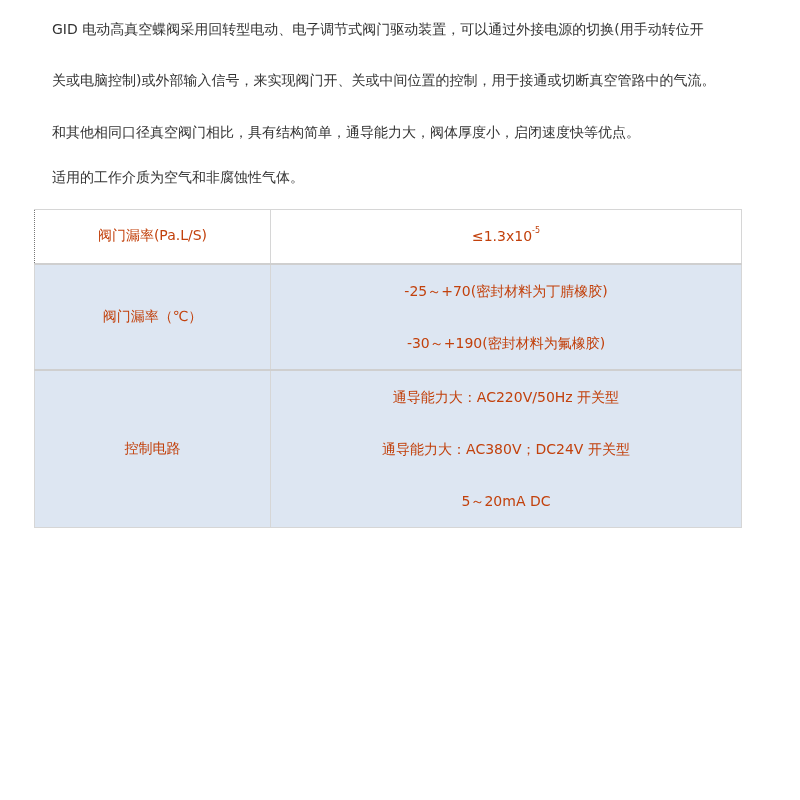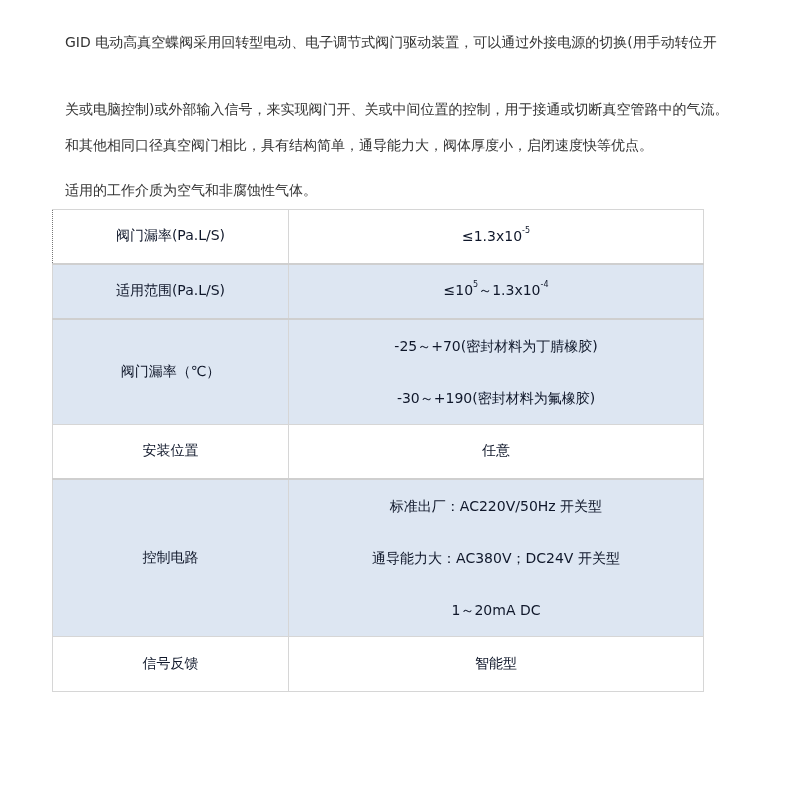--- a/index.html
+++ b/index.html
@@ -15,41 +15,41 @@
       color: #333333;
       overflow: hidden;
     }
     .intro {
       position: absolute;
       left: 49px;
       top: 0;
       width: 720px;
     }
     .intro p {
-      margin: 16px;
+      margin: 3px;
       font-size: 14px;
       line-height: 52px;
       height: 52px;
       white-space: nowrap;
       color: #333333;
     }
     .intro p.l1 { position: absolute; top: 0; }
-    .intro p.l2 { position: absolute; top: 67px; }
+    .intro p.l2 { position: absolute; top: 51px; }
     .intro p.l3 { position: absolute; top: 104px; font-family: Liberation Serif, serif; }
     .intro p.l4 { position: absolute; top: 148px; }
 
     table.spec {
       position: absolute;
-      left: 52px;
+      left: 34px;
       top: 209px;
-      width: 652px;
+      width: 708px;
       border-collapse: collapse;
       table-layout: fixed;
       font-size: 14px;
-      color: #0f172a;
+      color: #c2410c;
     }
     table.spec td {
       border: 1px solid #d6d6d6;
       text-align: center;
       vertical-align: middle;
       padding: 0;
     }
     table.spec td.k { width: 235px; }
     table.spec tr.alt td { background: #dde6f2; }
     table.spec tr.alt { border-top: 2px solid #cfcfcf; }
@@ -75,41 +75,29 @@
   <p class="l3">和其他相同口径真空阀门相比，具有结构简单，通导能力大，阀体厚度小，启闭速度快等优点。</p>
   <p class="l4">适用的工作介质为空气和非腐蚀性气体。</p>
 </div>
 
 <table class="spec">
   <tbody>
     <tr style="height:54px;">
       <td class="k">阀门漏率(Pa.L/S)</td>
       <td><span>≤1.3x10</span><sup>-5</sup></td>
     </tr>
-    <tr class="alt" style="height:55px;">
-      <td class="k">适用范围(Pa.L/S)</td>
-      <td><span>≤10</span><sup>5</sup><span>～1.3x10</span><sup>-4</sup></td>
-    </tr>
     <tr class="alt" style="height:106px;">
       <td class="k">阀门漏率（℃）</td>
       <td>
         <span class="line">-25～+70(密封材料为丁腈橡胶)</span>
         <span class="line">-30～+190(密封材料为氟橡胶)</span>
       </td>
     </tr>
-    <tr style="height:54px;">
-      <td class="k">安装位置</td>
-      <td>任意</td>
-    </tr>
     <tr class="alt" style="height:158px;">
       <td class="k">控制电路</td>
       <td>
-        <span class="line">标准出厂：AC220V/50Hz 开关型</span>
+        <span class="line">通导能力大：AC220V/50Hz 开关型</span>
         <span class="line">通导能力大：AC380V；DC24V 开关型</span>
-        <span class="line">1～20mA DC</span>
+        <span class="line">5～20mA DC</span>
       </td>
-    </tr>
-    <tr style="height:55px;">
-      <td class="k">信号反馈</td>
-      <td>智能型</td>
     </tr>
   </tbody>
 </table>
 
 </body></html>

